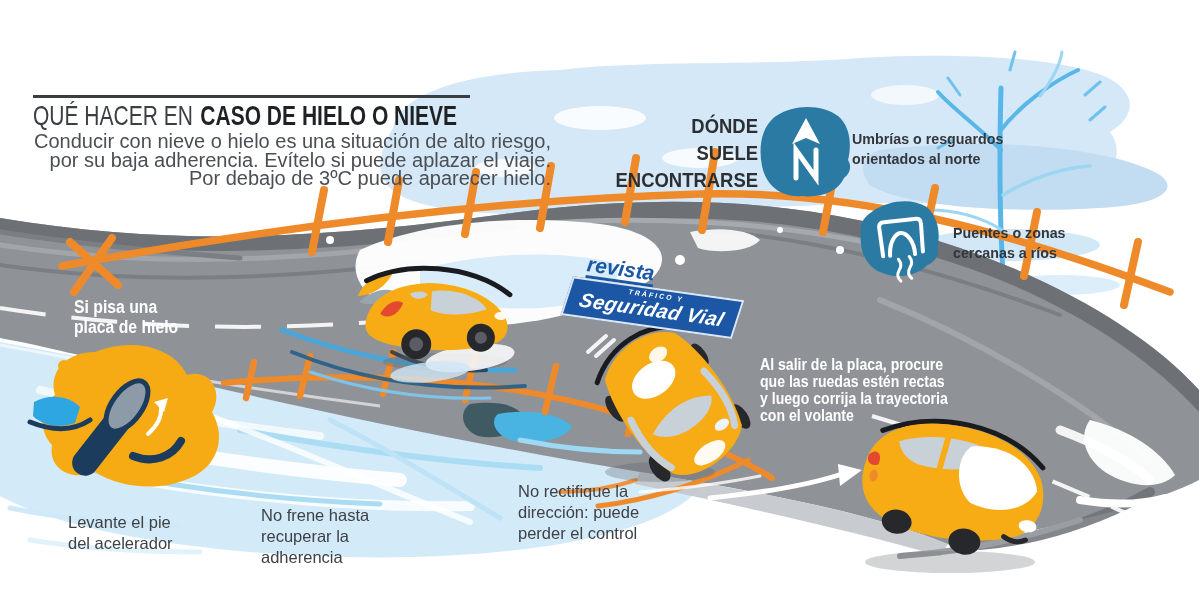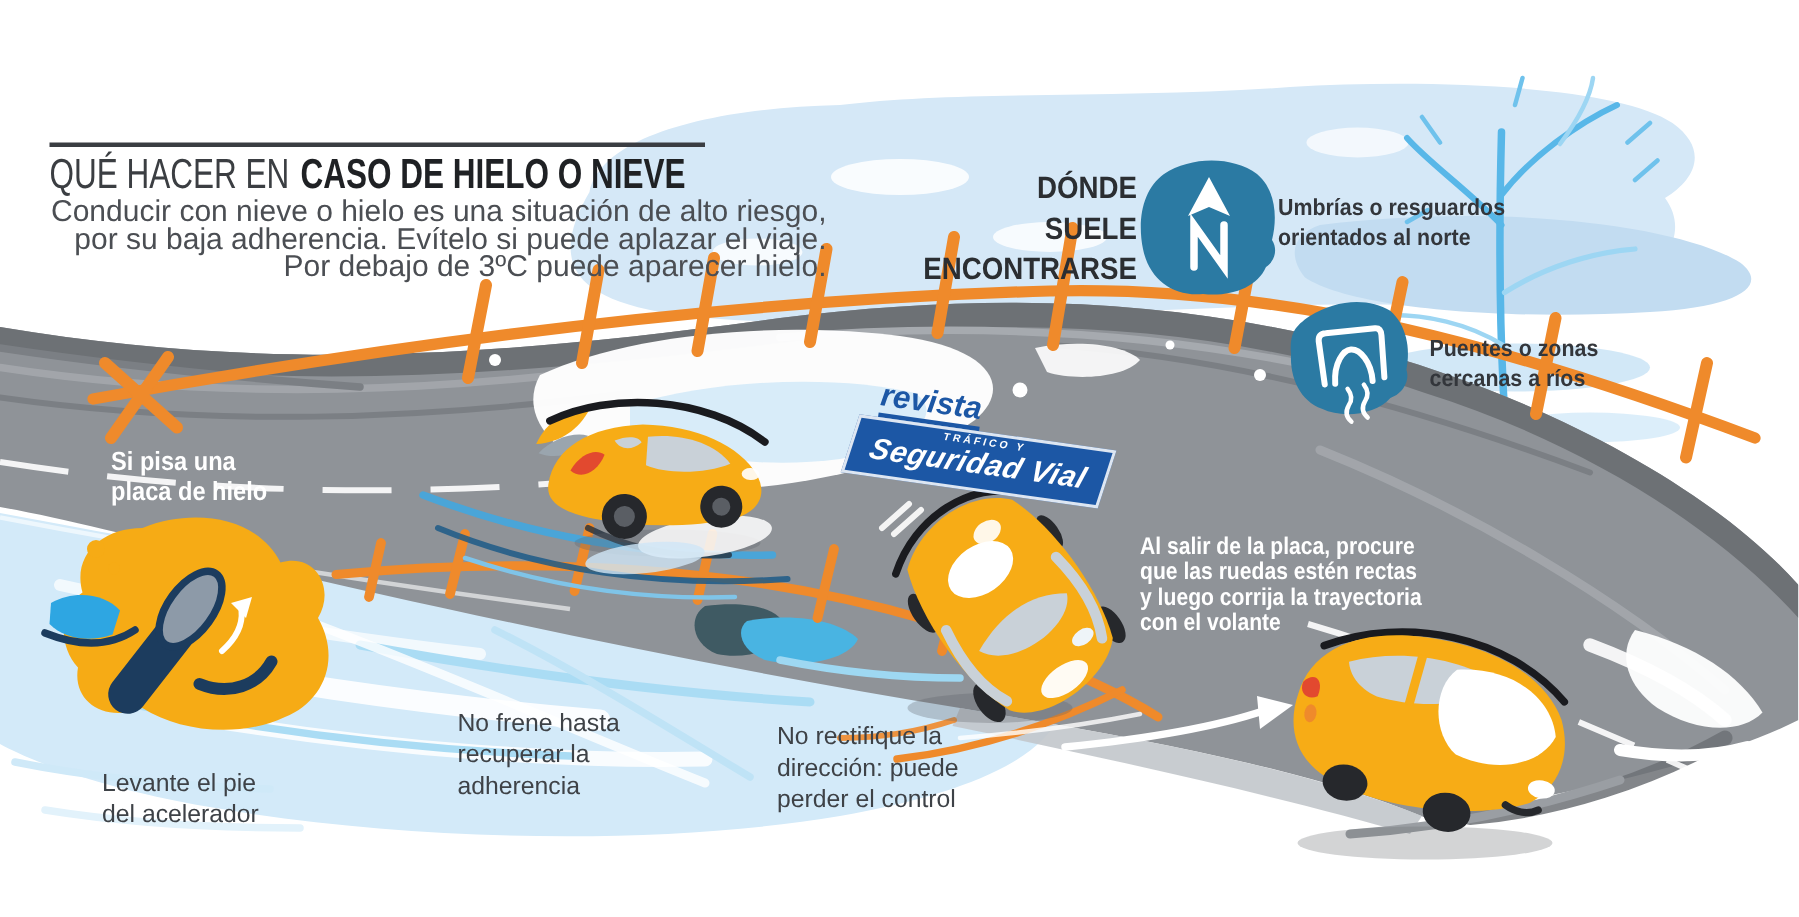--- a/index.html
+++ b/index.html
@@ -17,21 +17,21 @@
                  line-height:27px;color:#2b2e32;transform:scaleX(.9);transform-origin:right top;}
   .lbl-bold{font-weight:700;color:#33363b;font-size:15.5px;line-height:20px;
             transform:scaleX(.92);transform-origin:left top;}
   .lbl-umbrias{left:852px;top:129px;}
   .lbl-puentes{left:953px;top:223px;}
   .lbl-white{color:#ffffff;font-weight:700;transform-origin:left top;}
   .lbl-sipisa{left:74px;top:297px;font-size:17.5px;line-height:20px;transform:scaleX(.9);}
   .lbl-alsalir{left:760px;top:356px;font-size:16px;line-height:17px;transform:scaleX(.88);}
   .lbl-step{font-size:16.5px;line-height:21px;color:#3e4247;font-weight:400;}
   .lbl-levante{left:68px;top:492px;margin-top:20px;}
-  .lbl-nofrene{left:261px;top:472px;margin-left:44px;}
+  .lbl-nofrene{left:261px;top:505px;}
   .lbl-norect{left:486px;top:481px;margin-left:32px;}
   .logo{position:absolute;left:573px;top:251px;transform:rotate(8deg);transform-origin:left top;}
   .logo-revista{display:inline-block;font-style:italic;font-weight:700;color:#1c57a5;font-size:21px;
                 line-height:1;margin-left:16px;border-bottom:3px solid #1c57a5;padding-bottom:1px;}
   .logo-box{background:#1c57a5;color:#fff;padding:2px 12px 5px;transform:skewX(-10deg);
             border:2px solid rgba(255,255,255,.85);}
   .logo-small{font-size:7px;letter-spacing:2px;font-weight:700;text-align:center;line-height:7px;}
   .logo-main{font-style:italic;font-weight:700;font-size:20px;letter-spacing:.5px;line-height:22px;white-space:nowrap;}
 </style>
 </head>

